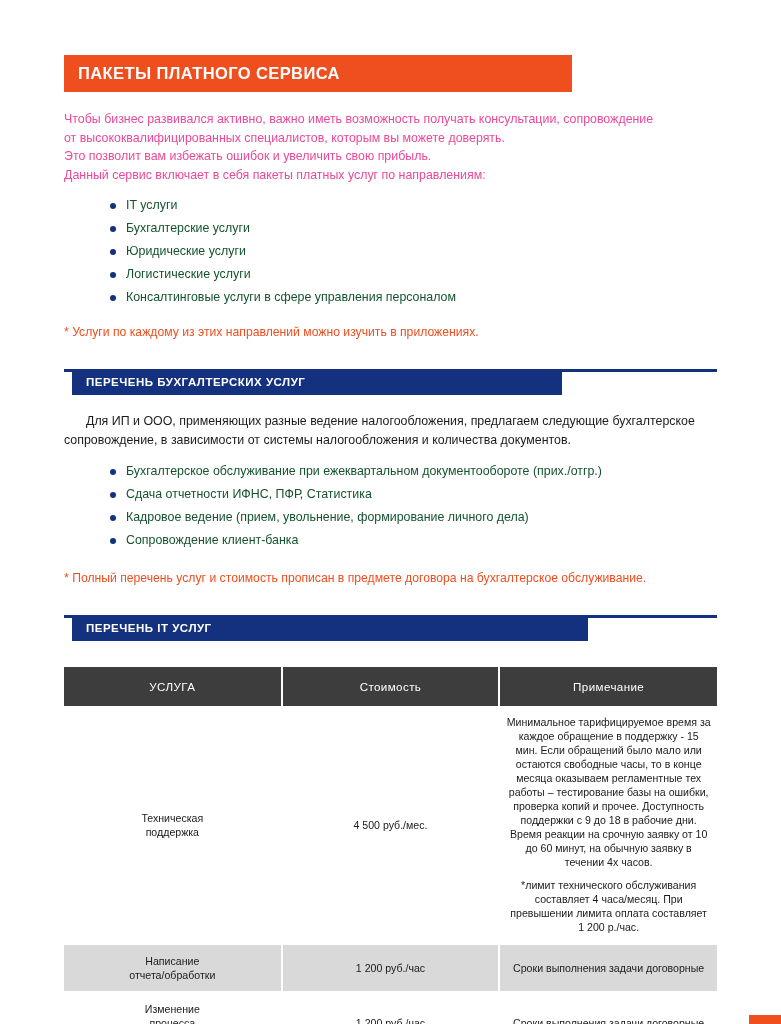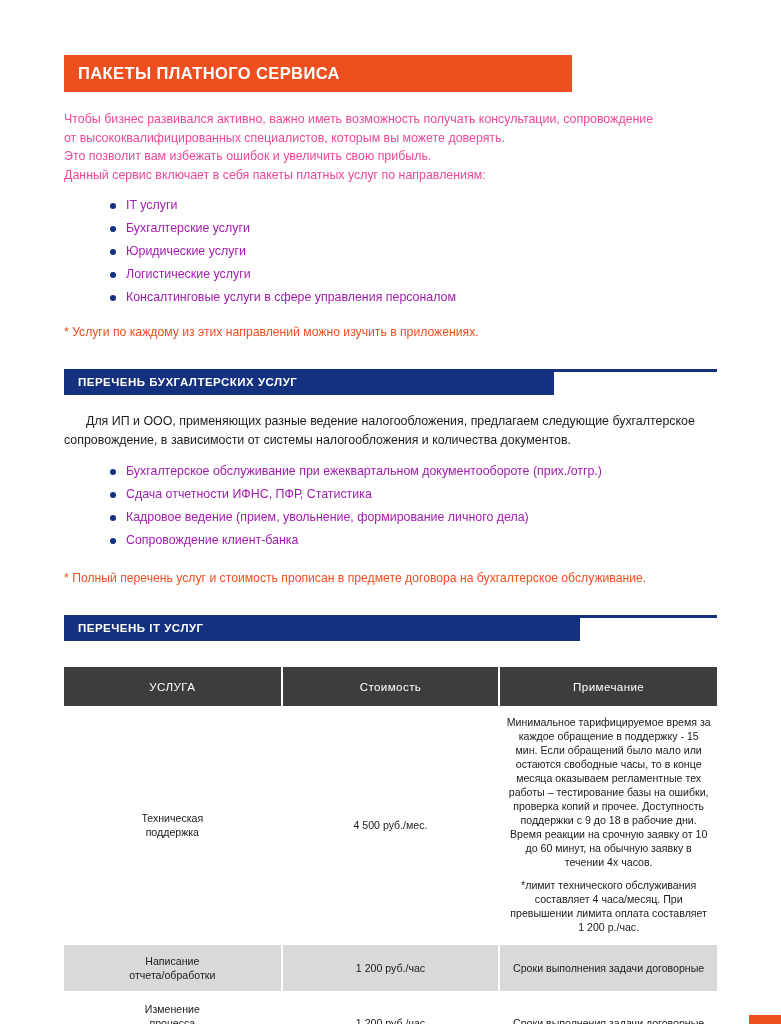--- a/index.html
+++ b/index.html
@@ -48,21 +48,21 @@
   
   ul.blist {
     list-style: none;
     margin: 10px 0 0 0;
     padding: 0 0 0 46px;
   }
   ul.blist li {
     position: relative;
     font-size: 12.4px;
     line-height: 23px;
-    color: #a21caf;
+    color: #14532d;
     padding-left: 16px;
   }
   ul.blist li::before {
     content: "";
     position: absolute;
     left: 0;
     top: 9px;
     width: 6px;
     height: 6px;
     border-radius: 50%;
@@ -84,21 +84,21 @@
   .banner-navy-rule {
     position: absolute;
     left: 0;
     right: 0;
     top: 0;
     height: 3px;
     background: #14317f;
   }
   .banner-navy {
     position: absolute;
-    left: 0;
+    left: 8px;
     top: 0;
     background: #14317f;
     color: #ffffff;
     font-size: 11.5px;
     font-weight: bold;
     letter-spacing: 0.5px;
     padding: 7px 0 7px 14px;
     box-sizing: border-box;
     height: 26px;
   }

